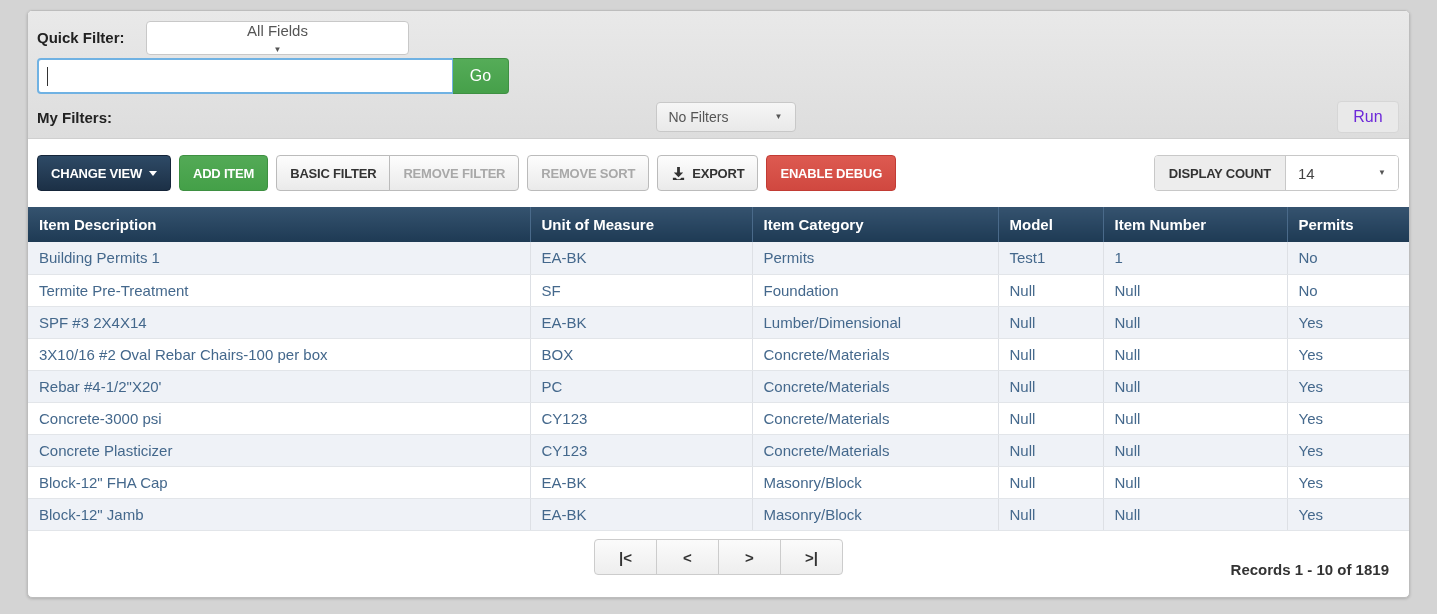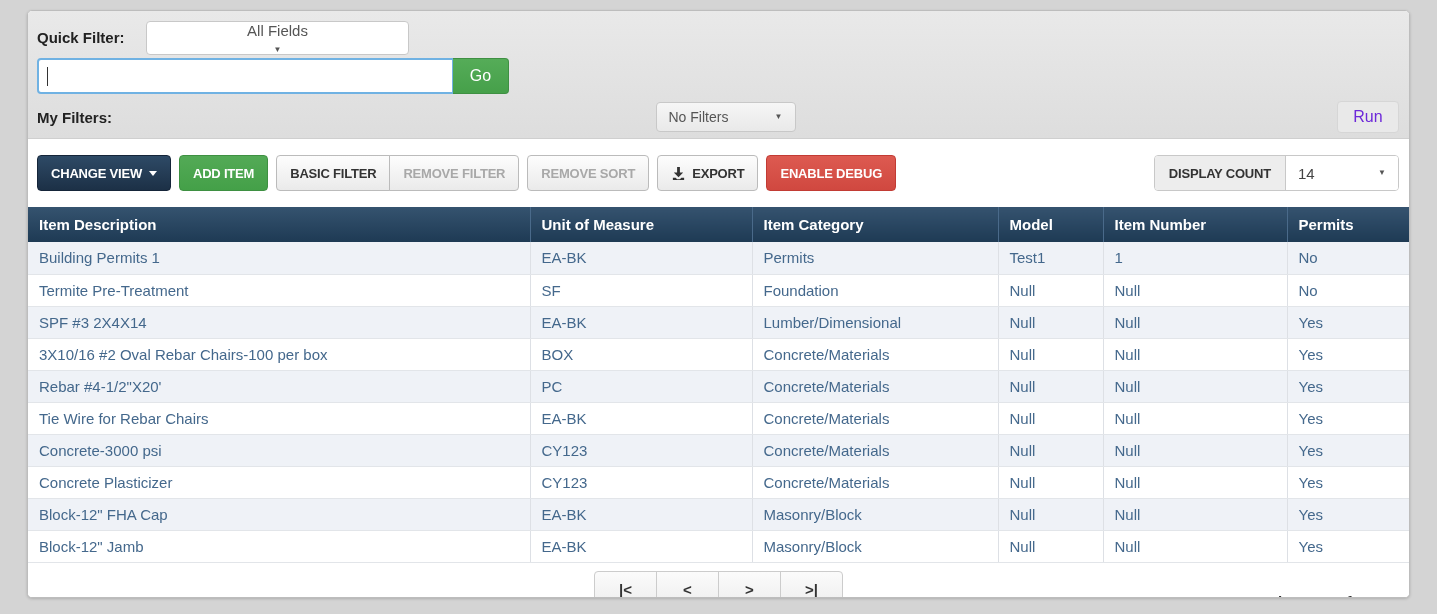--- a/index.html
+++ b/index.html
@@ -272,28 +272,20 @@
     </tr>
         <tr>
       <td>Rebar #4-1/2"X20'</td>
       <td>PC</td>
       <td>Concrete/Materials</td>
       <td>Null</td>
       <td>Null</td>
       <td>Yes</td>
     </tr>
         <tr>
-      <td>Tie Wire for Rebar Chairs</td>
-      <td>EA-BK</td>
-      <td>Concrete/Materials</td>
-      <td>Null</td>
-      <td>Null</td>
-      <td>Yes</td>
-    </tr>
-        <tr>
       <td>Concrete-3000 psi</td>
       <td>CY123</td>
       <td>Concrete/Materials</td>
       <td>Null</td>
       <td>Null</td>
       <td>Yes</td>
     </tr>
         <tr>
       <td>Concrete Plasticizer</td>
       <td>CY123</td>

